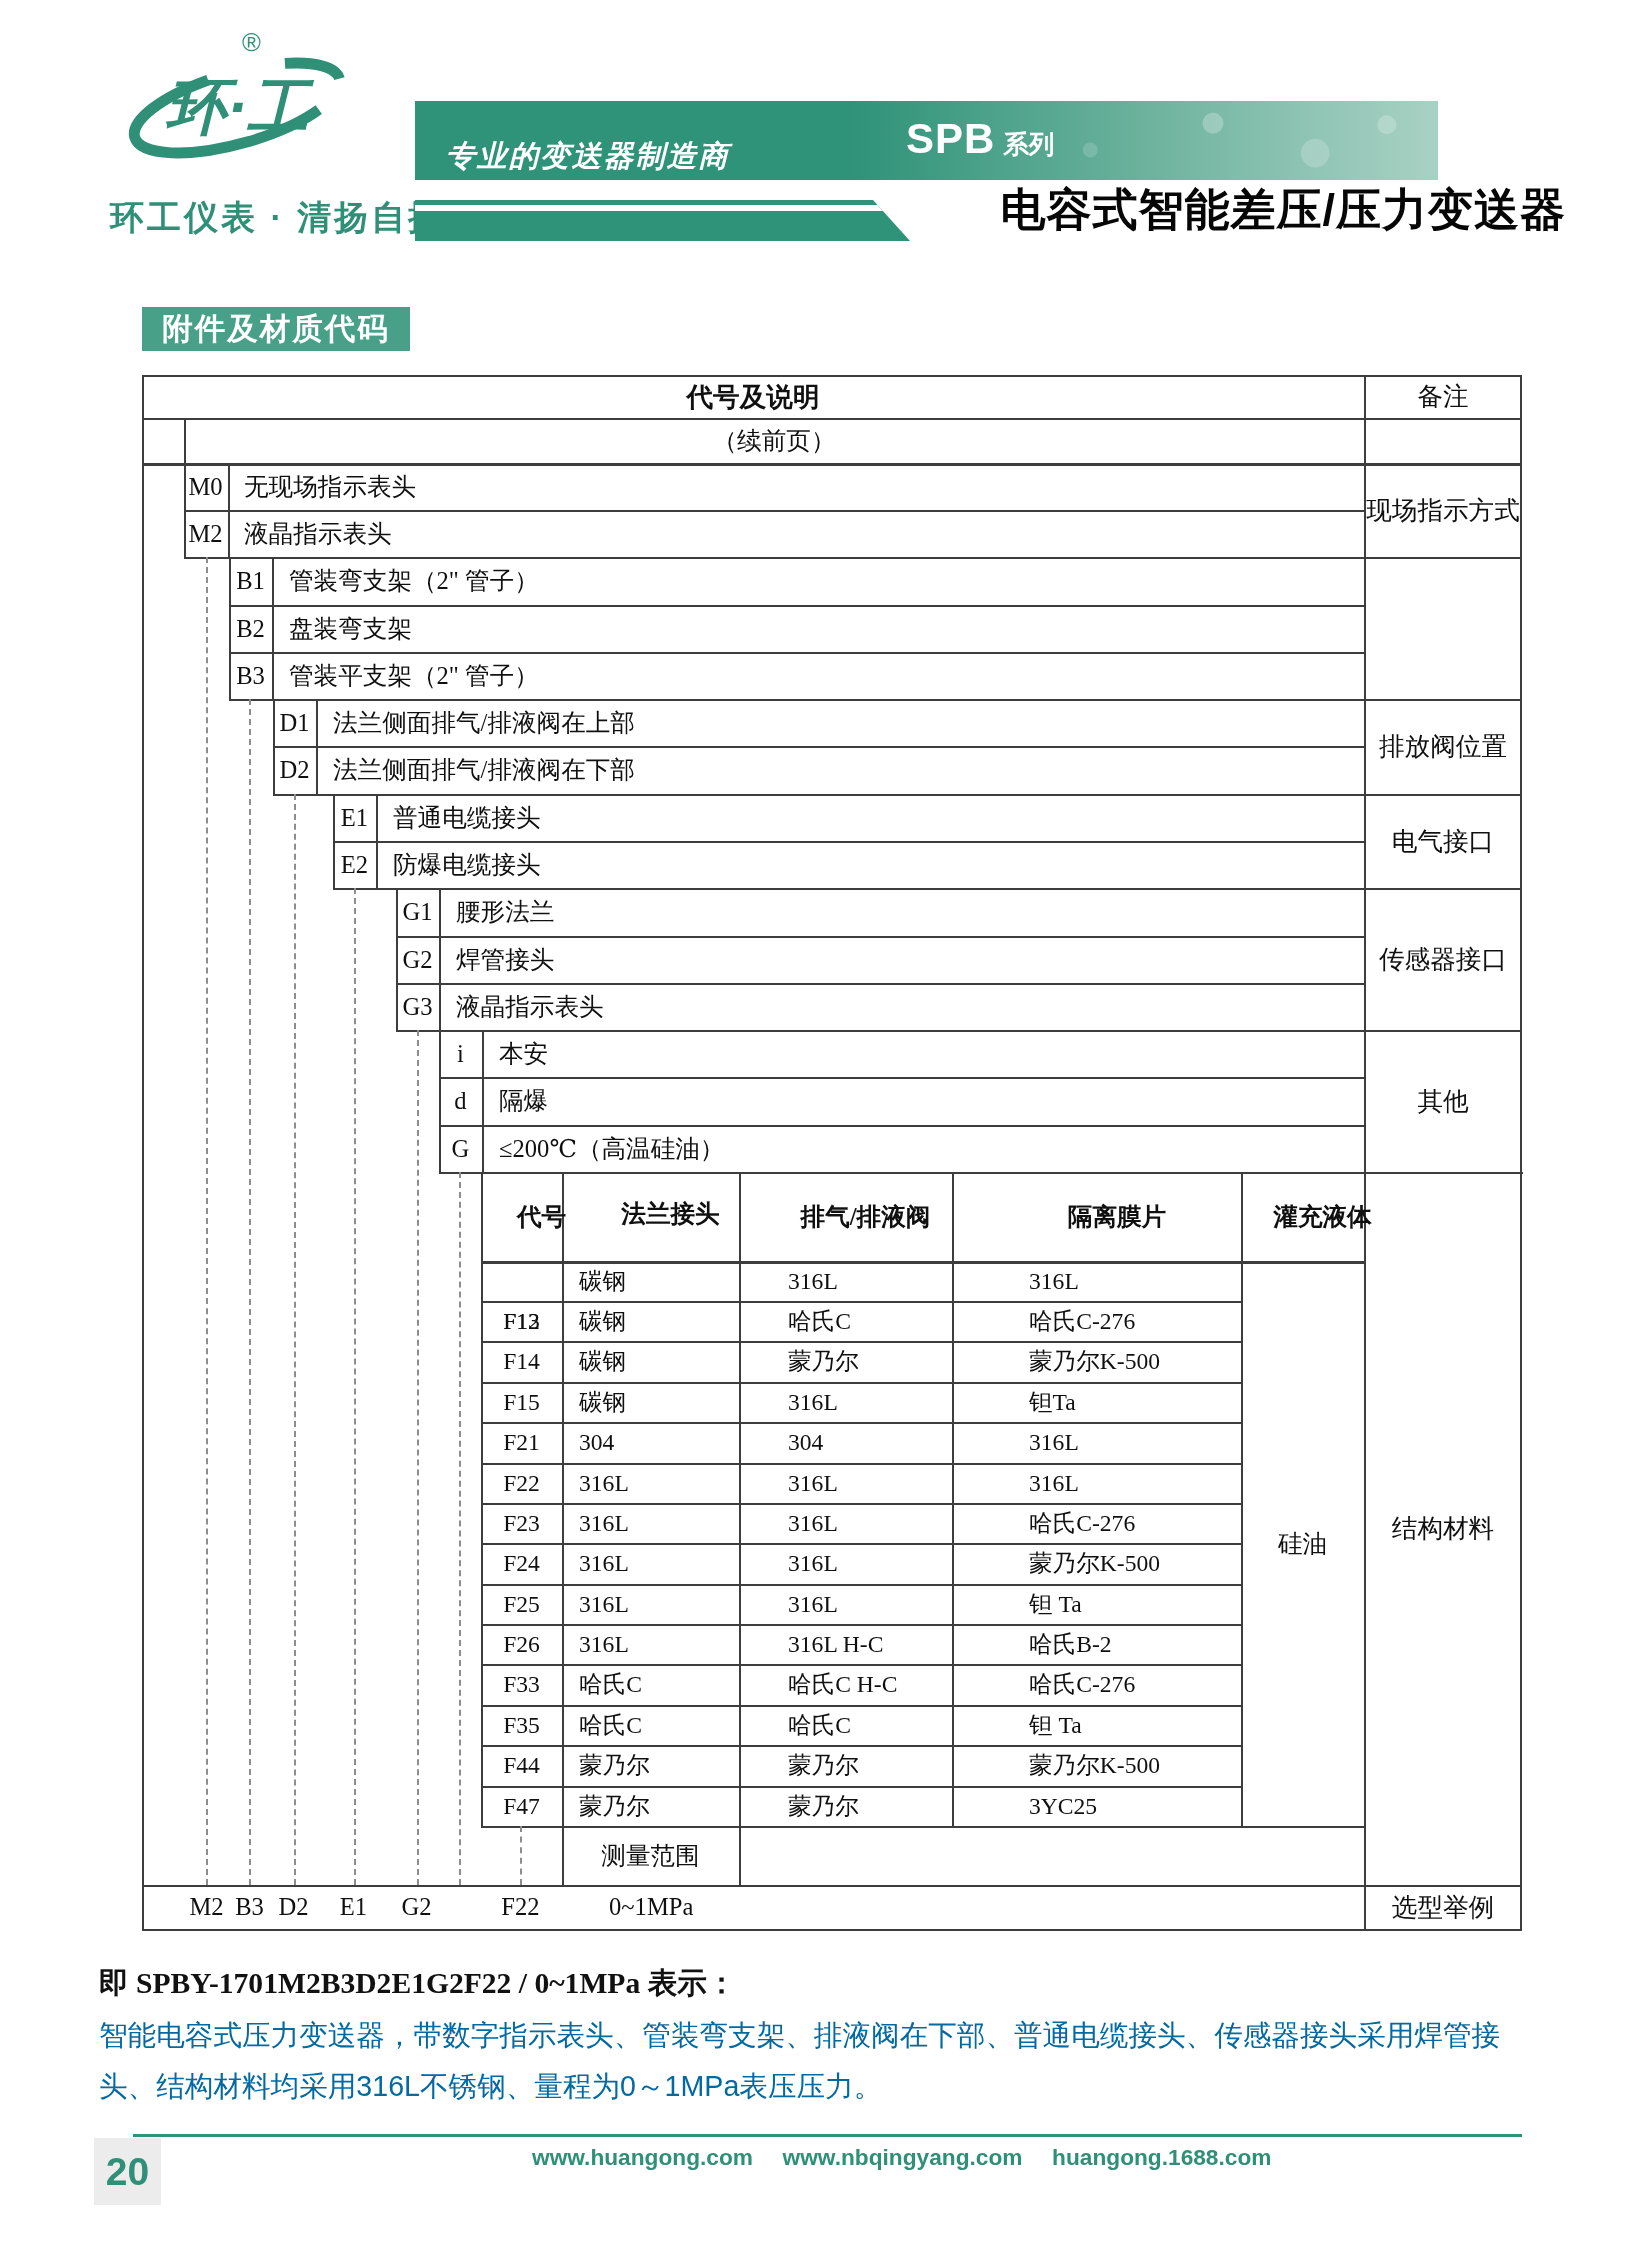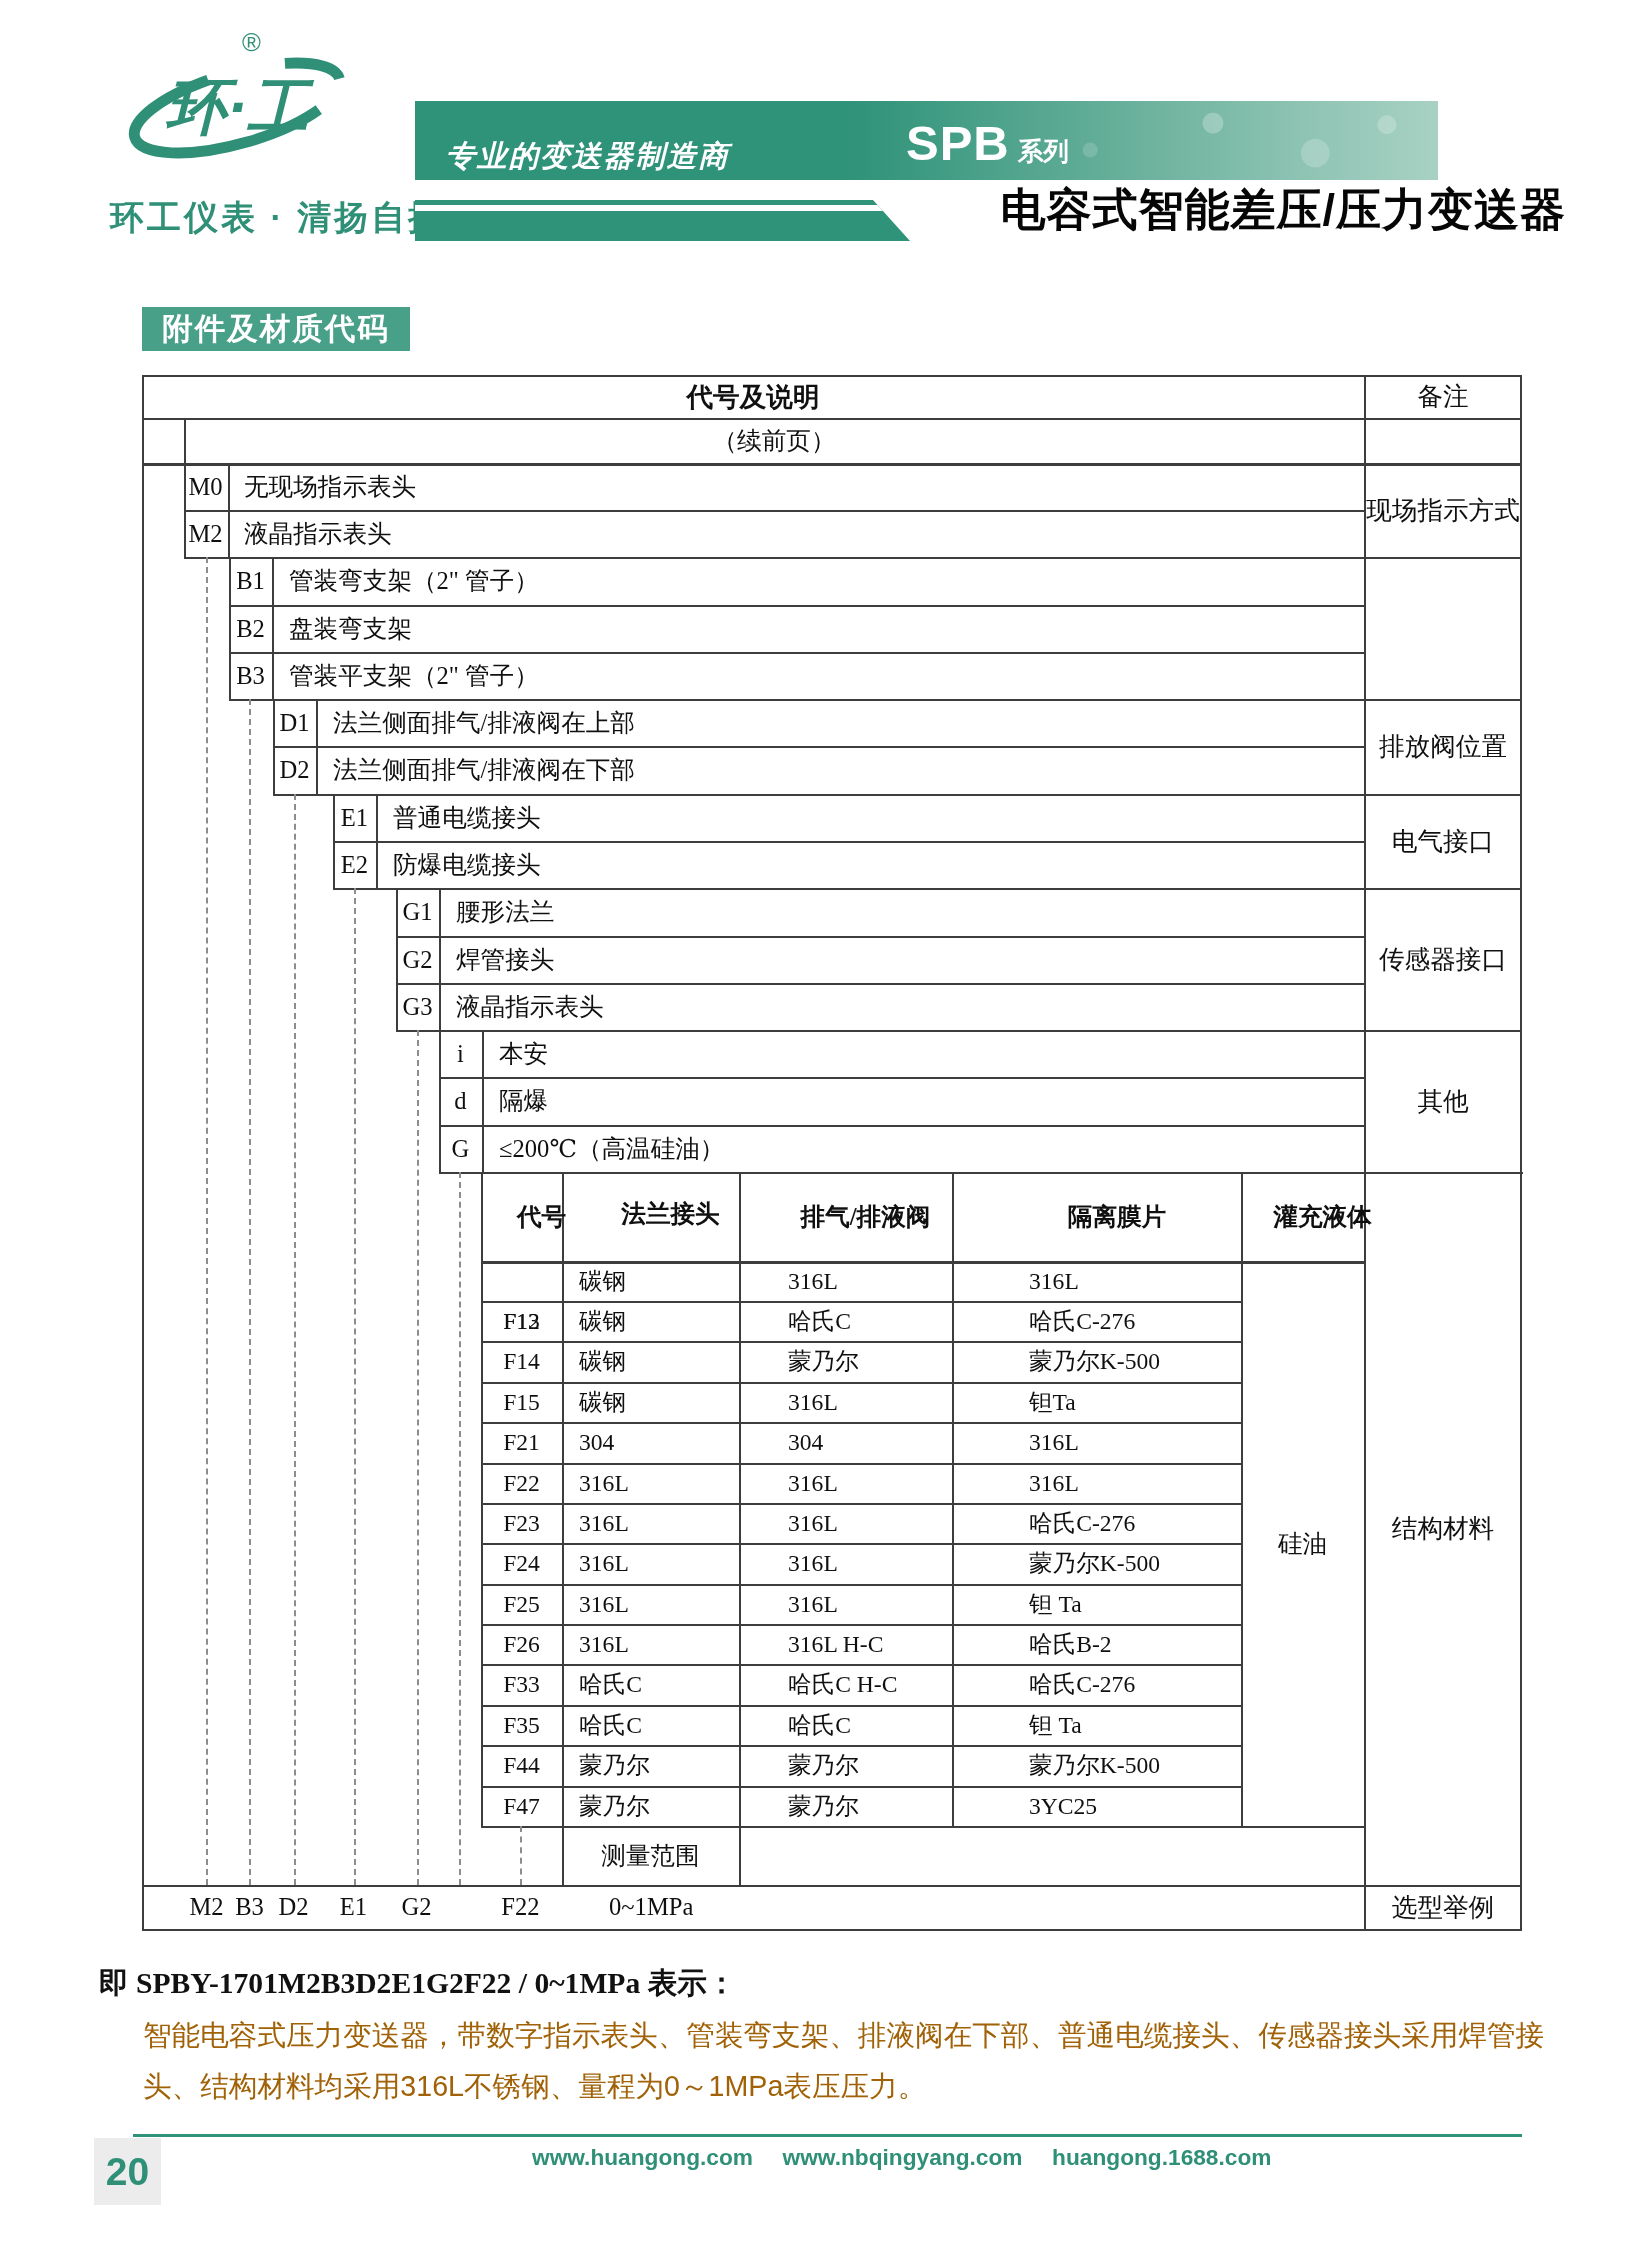--- a/index.html
+++ b/index.html
@@ -17,21 +17,21 @@
   .banner:after{content:"";position:absolute;inset:0;
      background-image:
        radial-gradient(circle at 78% 28%, rgba(255,255,255,.25) 0 9.9px, transparent 10.8px),
        radial-gradient(circle at 88% 66%, rgba(255,255,255,.20) 0 13.8px, transparent 14.8px),
        radial-gradient(circle at 66% 62%, rgba(255,255,255,.16) 0 6.9px, transparent 7.9px),
        radial-gradient(circle at 95% 30%, rgba(255,255,255,.22) 0 8.9px, transparent 9.9px),
        linear-gradient(90deg, rgba(255,255,255,0) 45%, rgba(255,255,255,.22) 100%);}
   .tagline{position:absolute;left:30.5px;top:35px;font-size:29.6px;color:#fff;font-style:italic;
            font-family:"Liberation Sans",sans-serif;font-weight:600;letter-spacing:2px;z-index:2;}
   .series{position:absolute;left:491px;top:13.8px;color:#fff;z-index:2;display:flex;align-items:baseline;}
-  .series .code{font-size:49px;font-weight:900;font-family:"Liberation Sans",sans-serif;letter-spacing:1px;}
+  .series .code{font-size:42px;font-weight:900;font-family:"Liberation Sans",sans-serif;letter-spacing:1px;}
   .series .suffix{font-size:25.6px;margin-left:7.9px;font-weight:700;}
   .dbl-bar{position:absolute;left:415px;top:200px;width:495px;height:41px;background:#2f9379;
            clip-path:polygon(0 0,calc(100% - 37px) 0,100% 100%,0 100%);}
   .dbl-bar i{position:absolute;left:0;top:4.9px;width:100%;height:5.9px;background:#fff;}
   .page-title{position:absolute;left:867px;top:180px;width:699px;text-align:right;
               font-size:45px;font-weight:900;color:#060606;letter-spacing:1px;
               font-family:"Liberation Sans",sans-serif;}
   .badge{position:absolute;left:142px;top:307px;width:268px;height:44px;background:#49a089;
          color:#fff;font-size:30.5px;font-weight:800;display:flex;align-items:center;justify-content:center;
          font-family:"Liberation Sans",sans-serif;letter-spacing:2px;}
@@ -44,21 +44,21 @@
         font-size:24.6px;color:#101010;white-space:nowrap;}
   .cell.left{justify-content:flex-start;}
   .cell.hdr{font-family:"Liberation Sans",sans-serif;font-weight:800;font-size:26.6px;}
   .cell.rk{font-size:25.6px;}
   .cell.sub{font-weight:700;font-size:24.6px;padding-left:20px;}
   .cell.f{font-size:23.6px;}
 
   
   .note-head{position:absolute;left:99px;top:1963px;font-size:29.6px;font-weight:800;width:1458px;}
   .note-body{position:absolute;left:99px;top:2010px;width:1458px;font-size:28.6px;line-height:51px;
-             font-family:"Liberation Sans",sans-serif;color:#a16207;margin-left:44px;}
+             font-family:"Liberation Sans",sans-serif;color:#0369a1;}
   .foot-line{position:absolute;left:133px;top:2134px;width:1389px;height:3px;background:#2f9379;}
   .page-num{position:absolute;left:94px;top:2138px;width:67px;height:67px;background:#ececec;
             display:flex;align-items:center;justify-content:center;color:#2f9077;
             font-size:39px;font-weight:800;font-family:"Liberation Sans",sans-serif;}
   .urls{position:absolute;left:532px;top:2144px;width:670px;display:flex;gap:29.6px;
         color:#2f9077;font-size:22.7px;font-weight:600;font-family:"Liberation Sans",sans-serif;}
 </style>
 </head>
 <body>
 

